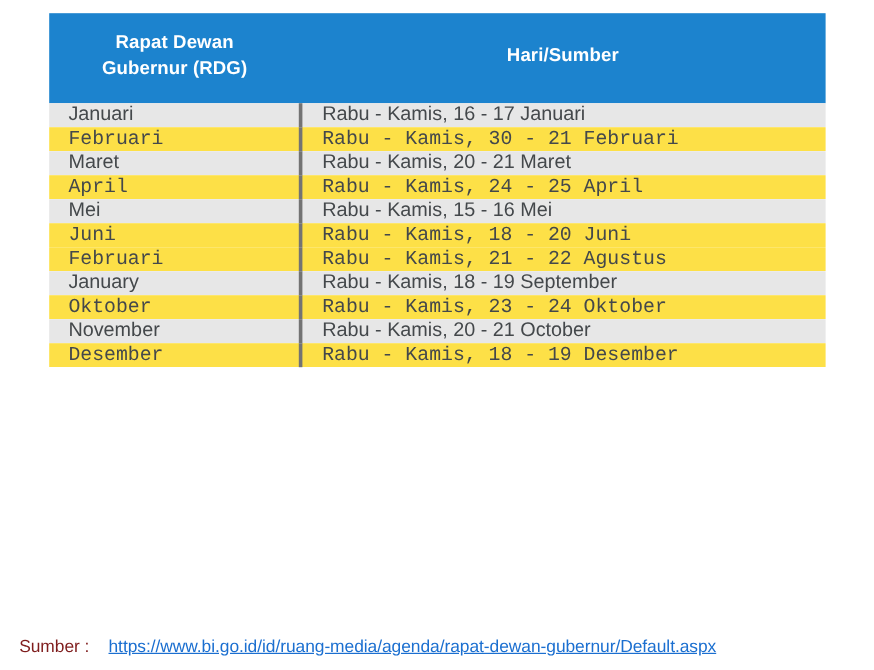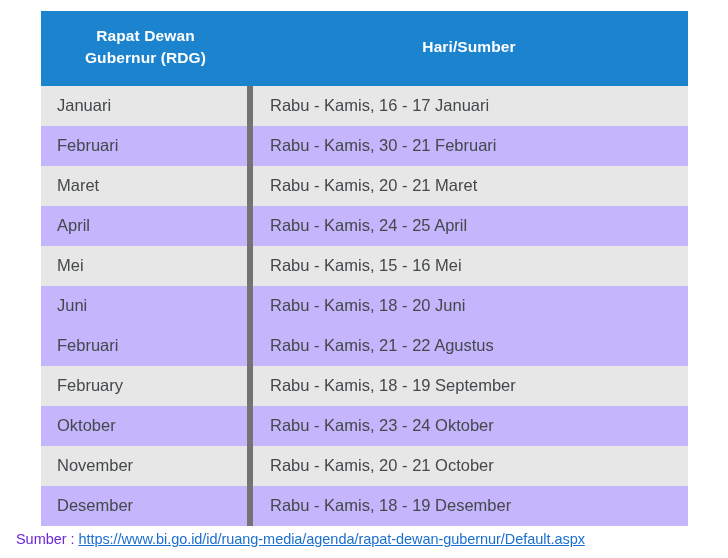--- a/index.html
+++ b/index.html
@@ -42,47 +42,48 @@
     vertical-align: middle;
     border: none;
     letter-spacing: 0.1px;
   }
   thead th.th-month {
   }
 
   tbody td {
     font-size: 16.5px;
     color: #44484b;
-    height: 40px;
+    height: 20px;
     padding: 0 0 0 16px;
     vertical-align: middle;
     border: none;
     white-space: nowrap;
     overflow: hidden;
   }
   tbody td.cell-date {
     padding-left: 17px;
-    border-left: 6px solid #737373;
+    border-left: 3px solid #737373;
   }
   tbody tr.row-odd td  { background: #e7e7e7; }
-  tbody tr.row-even td { background: #c4b5fd; }
+  tbody tr.row-even td { background: #fde047; font-family: Liberation Mono, monospace; }
 
   #source-line {
     position: absolute;
     left: 16px;
     top: 531px;
     font-size: 14.5px;
     color: #222222;
     white-space: nowrap;
     letter-spacing: -0.05px;
   }
-  #source-line .src-label { color: #6d28d9; }
+  #source-line .src-label { color: #7f1d1d; }
   #source-line .src-link {
     color: #1b6fd0;
     text-decoration: underline;
+    margin-left: 12px;
   }
 </style>
 </head>
 <body>
 
 <div id="schedule-wrap">
   <table class="schedule">
     <colgroup>
       <col class="col-month">
       <col class="col-date">
@@ -119,21 +120,21 @@
         </tr>
         <tr class="row-even">
           <td class="cell-month">Juni</td>
           <td class="cell-date">Rabu - Kamis, 18 - 20 Juni</td>
         </tr>
         <tr class="row-even">
           <td class="cell-month">Februari</td>
           <td class="cell-date">Rabu - Kamis, 21 - 22 Agustus</td>
         </tr>
         <tr class="row-odd">
-          <td class="cell-month">February</td>
+          <td class="cell-month">January</td>
           <td class="cell-date">Rabu - Kamis, 18 - 19 September</td>
         </tr>
         <tr class="row-even">
           <td class="cell-month">Oktober</td>
           <td class="cell-date">Rabu - Kamis, 23 - 24 Oktober</td>
         </tr>
         <tr class="row-odd">
           <td class="cell-month">November</td>
           <td class="cell-date">Rabu - Kamis, 20 - 21 October</td>
         </tr>

